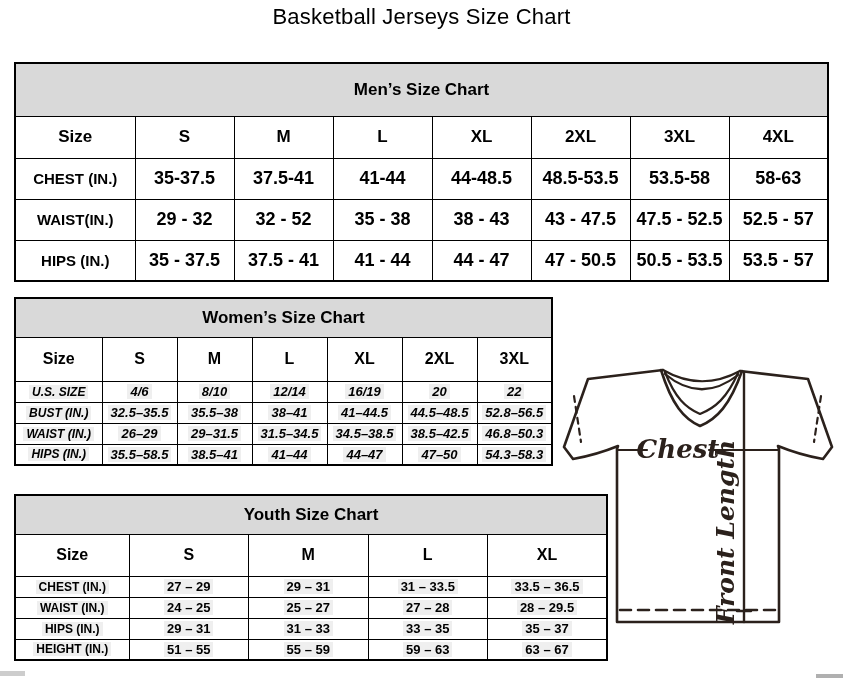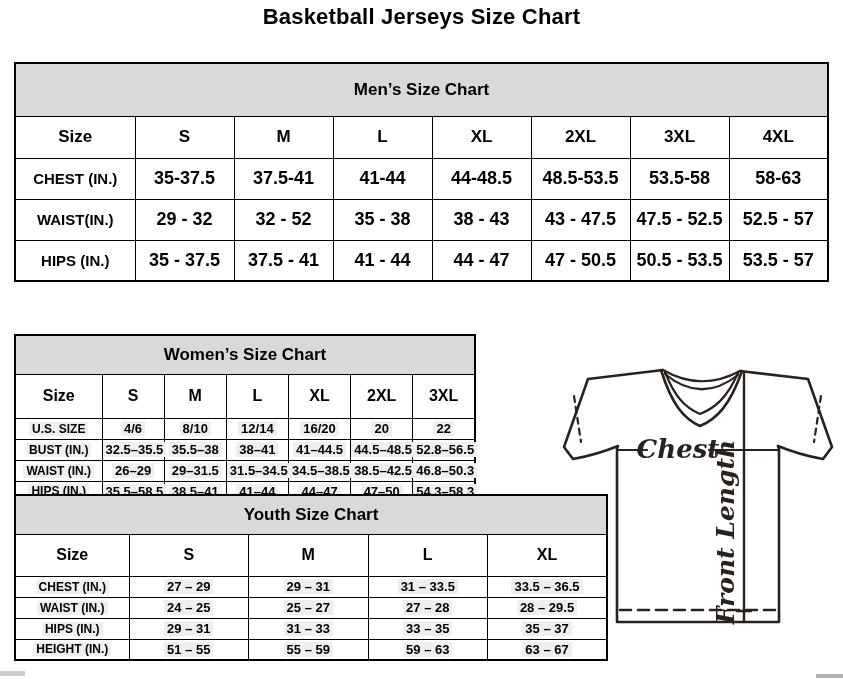--- a/index.html
+++ b/index.html
@@ -3,46 +3,46 @@
 <meta charset="utf-8">
 <style>
   html,body{margin:0;padding:0;}
   body{
     width:843px;height:679px;background:#ffffff;color:#000;
     font-family:"Liberation Sans",sans-serif;position:relative;overflow:hidden;
   }
   .abs{position:absolute;}
   #page-title{
     top:4px;left:0;width:843px;text-align:center;
-    font-size:22px;font-weight:bold;letter-spacing:0.2px;
+    font-size:22px;font-weight:normal;letter-spacing:0.2px;
   }
   
   .chart table{
     border-collapse:collapse;width:100%;table-layout:fixed;
     border:2.5px solid #000;
   }
   .chart th,.chart td{
     border:1.5px solid #000;text-align:center;vertical-align:middle;
     padding:0;font-weight:bold;white-space:nowrap;
   }
   .chart tr.band th{background:#d9d9d9;font-size:17px;}
   
   #mens-chart{left:14px;top:62px;width:815px;}
   #mens-chart tr.band{height:53px;}
   #mens-chart tr.size-row{height:42px;}
   #mens-chart tr.size-row th{font-size:17px;}
   #mens-chart tr.data-row{height:41px;}
   #mens-chart tr.data-row th{font-size:15px;}
   #mens-chart tr.data-row td{font-size:18px;}
   
-  #womens-chart{left:14px;top:297px;width:462px;margin-top:37px;}
+  #womens-chart{left:14px;top:297px;width:539px;}
   #womens-chart tr.band{height:39px;}
   #womens-chart tr.size-row{height:44px;}
   #womens-chart tr.size-row th{font-size:16px;}
-  #womens-chart tr.data-row{height:21px;}
+  #womens-chart tr.data-row{height:21px;font-style:italic;}
   #womens-chart tr.data-row th{font-size:12px;}
   #womens-chart tr.data-row td{font-size:13px;}
   
   #youth-chart{left:14px;top:494px;width:594px;}
   #youth-chart tr.band{height:39px;}
   #youth-chart tr.size-row{height:42px;}
   #youth-chart tr.size-row th{font-size:16px;}
   #youth-chart tr.data-row{height:21px;}
   #youth-chart tr.data-row th{font-size:12px;}
   #youth-chart tr.data-row td{font-size:13px;margin-top:21px;}
@@ -135,21 +135,21 @@
           <th>L</th>
           <th>XL</th>
           <th>2XL</th>
           <th>3XL</th>
         </tr>
         <tr class="data-row">
           <th><span>U.S. SIZE</span></th>
           <td><span>4/6</span></td>
           <td><span>8/10</span></td>
           <td><span>12/14</span></td>
-          <td><span>16/20</span></td>
+          <td><span>16/19</span></td>
           <td><span>20</span></td>
           <td><span>22</span></td>
         </tr>
         <tr class="data-row">
           <th><span>BUST (IN.)</span></th>
           <td><span>32.5–35.5</span></td>
           <td><span>35.5–38</span></td>
           <td><span>38–41</span></td>
           <td><span>41–44.5</span></td>
           <td><span>44.5–48.5</span></td>

